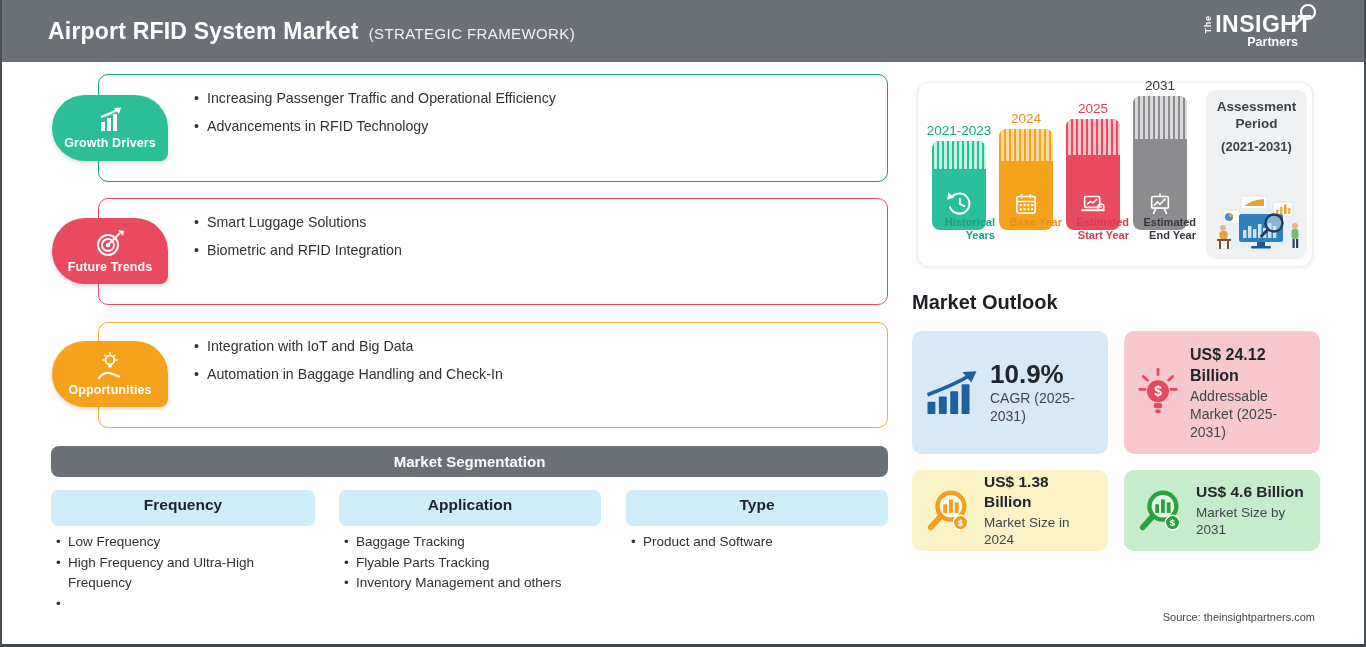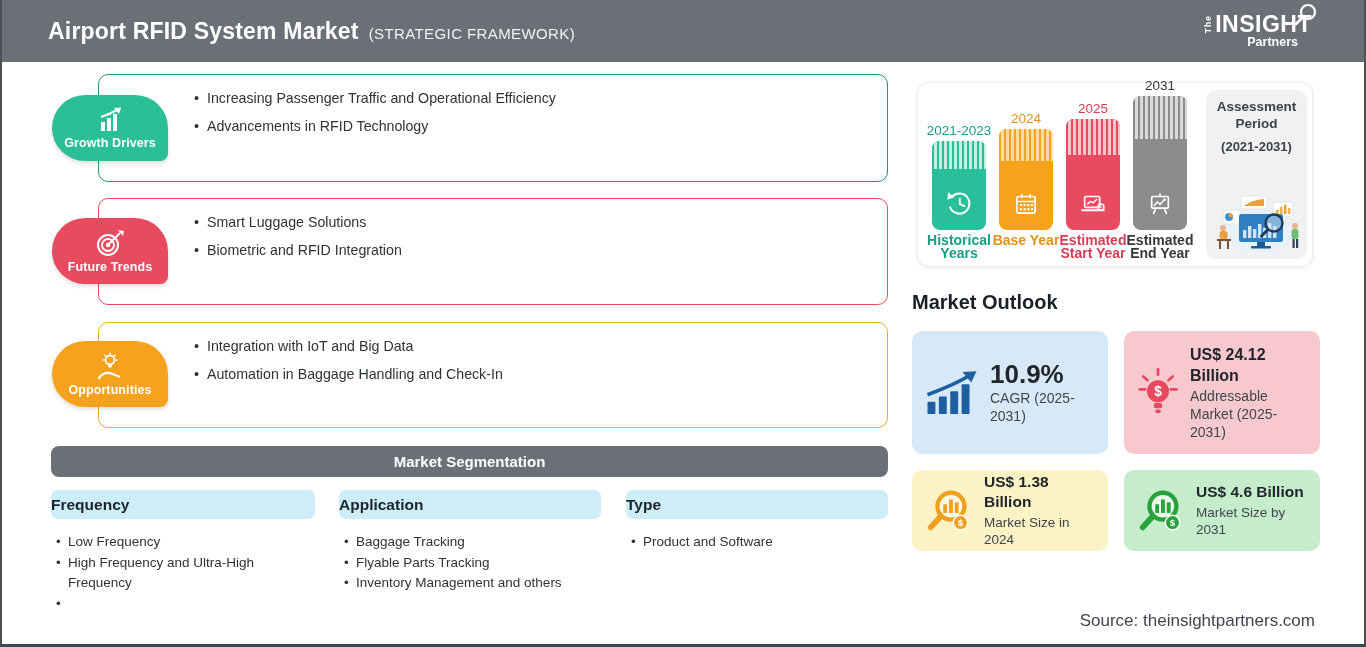--- a/index.html
+++ b/index.html
@@ -23,54 +23,54 @@
   .fw-box ul{position:absolute;left:94px;top:9px;margin:0;padding:0;list-style:none;}
   .fw-box li{position:relative;padding-left:14px;font-size:14.2px;color:#2e3338;line-height:28px;}
   .fw-box li::before{content:"•";position:absolute;left:1px;color:#2e3338;}
   .fw-badge{position:absolute;left:50px;width:116px;height:66px;background:var(--c);
             border-radius:34px 34px 8px 34px;display:flex;flex-direction:column;align-items:center;
             justify-content:center;gap:1px;box-shadow:0 2px 4px rgba(0,0,0,.15);}
   .fw-badge span{color:#fff;font-size:12.5px;font-weight:700;letter-spacing:.1px;}
   
   .seg-title{position:absolute;left:49px;top:446px;width:837px;height:31px;background:#6b7077;border-radius:8px;
              color:#fff;font-weight:700;font-size:15px;text-align:center;line-height:31px;box-sizing:border-box;}
-  .seg-pill{position:absolute;top:490px;height:29px;background:#cdeef8;border-radius:7px;
-            font-weight:700;font-size:15.5px;color:#1d232b;text-align:left;line-height:29px;box-sizing:border-box;}
+  .seg-pill{position:absolute;top:490px;height:36px;background:#cdeef8;border-radius:7px;
+            font-weight:700;font-size:15.5px;color:#1d232b;text-align:center;line-height:29px;box-sizing:border-box;}
   .seg-list{position:absolute;top:524px;margin:8px;padding:0;list-style:none;}
   .seg-list li{position:relative;padding-left:13px;font-size:13.5px;color:#2e3338;line-height:20.5px;}
   .seg-list li::before{content:"•";position:absolute;left:1px;}
   
   .chart-card{position:absolute;left:915px;top:82px;width:394px;height:183px;background:#fff;
               border:1px solid #ececee;border-radius:12px;box-shadow:0 1px 5px rgba(0,0,0,.08);}
   .bar-col{position:absolute;top:0;width:56px;height:183px;}
   .bar-col .year{position:absolute;left:50%;transform:translateX(-50%);bottom:calc(36px + var(--h) + 3px);
                  white-space:nowrap;font-weight:400;font-size:13.5px;color:var(--tc);}
   .bar-col .bar{position:absolute;left:1px;right:1px;bottom:36px;height:var(--h);background:var(--c);
                 border-radius:8px;overflow:hidden;}
   .bar-col .stripes{position:absolute;top:0;left:0;right:0;height:32%;
                 background:repeating-linear-gradient(90deg,var(--c) 0 2px,var(--t) 2px 5px);}
   .bar-col .bar svg{position:absolute;left:50%;transform:translateX(-50%);bottom:11px;}
-  .bar-label{position:absolute;top:151px;left:-8px;right:-8px;text-align:center;font-weight:700;
-             font-size:14px;line-height:13px;color:var(--tc);}
+  .bar-label{position:absolute;top:133px;left:-8px;right:-8px;text-align:right;font-weight:700;
+             font-size:11px;line-height:13px;color:var(--tc);}
   .assess{position:absolute;left:288px;top:7px;width:101px;height:169px;background:#f0f1f3;border-radius:10px;
           text-align:center;padding-top:8px;box-sizing:border-box;}
   .assess div{font-size:13.5px;font-weight:700;color:#3d4249;line-height:17px;}
   .assess .l3{margin-top:6px;font-size:13px;}
   .assess svg{position:absolute;bottom:5px;left:50%;transform:translateX(-50%);}
   
   .mo-heading{position:absolute;left:910px;top:291px;font-size:20px;font-weight:700;color:#1b2026;}
   .mo-card{position:absolute;border-radius:10px;background:var(--bg);display:flex;align-items:center;
            gap:10px;padding:0 12px;box-sizing:border-box;color:var(--ac);}
   .mo-text{display:flex;flex-direction:column;}
   .mo-title{font-weight:700;color:#22262c;font-size:15.5px;line-height:1.32;}
   .mo-title.big{font-size:26px;line-height:1.1;}
   .mo-sub{font-size:13.5px;color:#41464d;line-height:1.3;margin-top:1px;}
   .mo-icon{flex:0 0 auto;}
   
-  .source{position:absolute;right:49px;top:611px;font-size:17px;color:#41464d;}
+  .source{position:absolute;right:49px;top:611px;font-size:11px;color:#41464d;}
 </style>
 </head>
 <body>
 
 <div class="page">
 
   <div class="topbar">
     <div class="title-wrap">
       <span class="main-title">Airport RFID System Market</span>
       <span class="sub-title">(STRATEGIC FRAMEWORK)</span>

